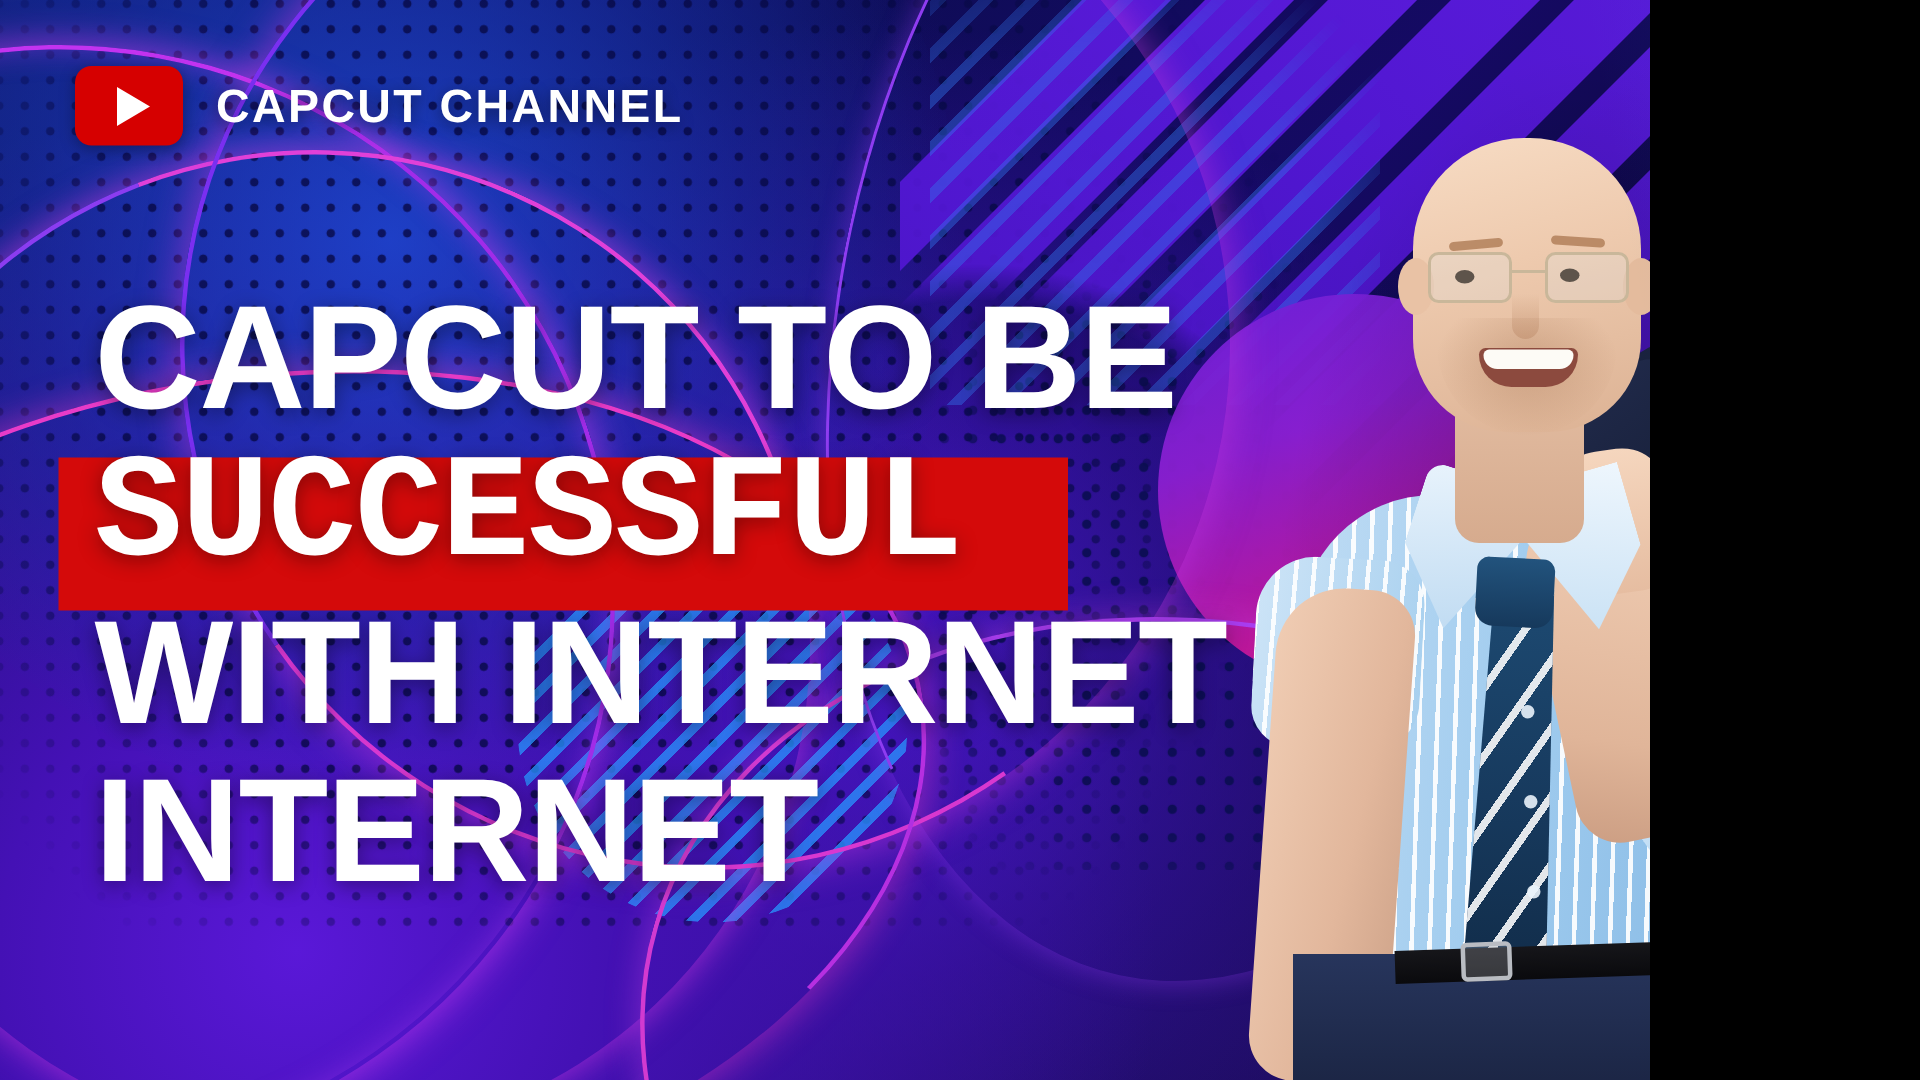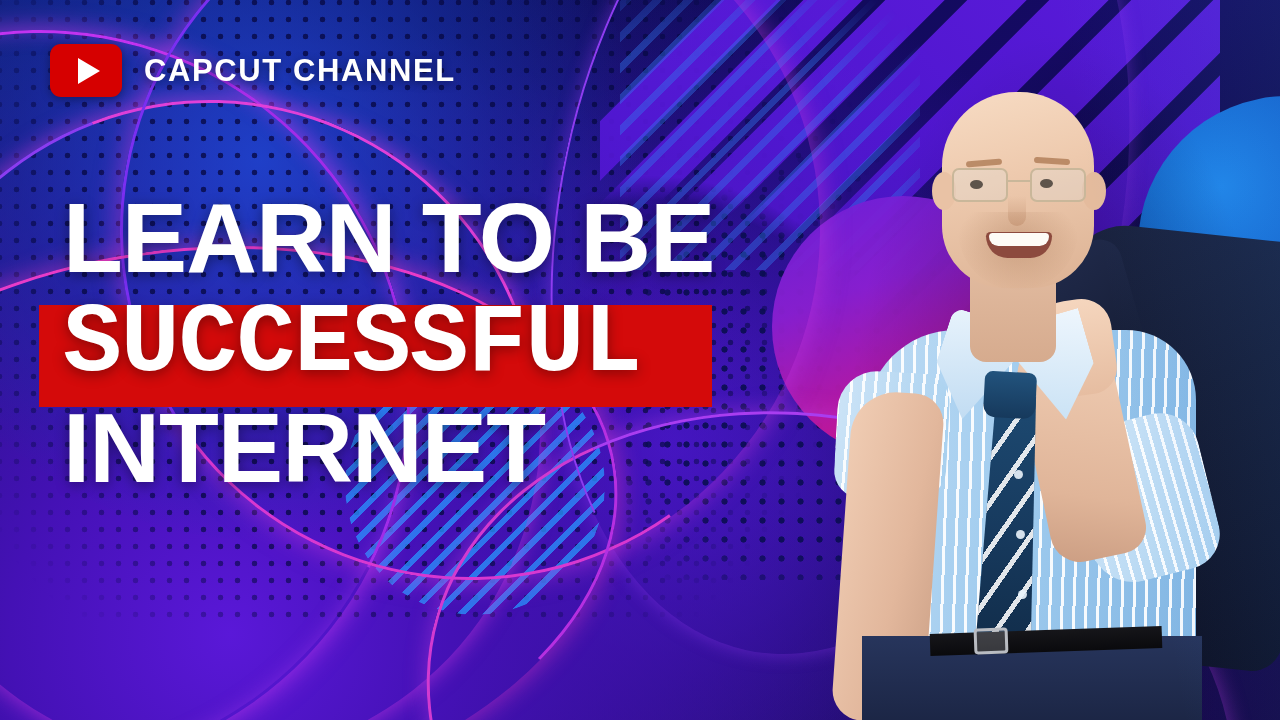--- a/index.html
+++ b/index.html
@@ -1,20 +1,20 @@
 <!DOCTYPE html>
 <html><head>
 <meta charset="utf-8">
 <style>
   * { margin:0; padding:0; box-sizing:border-box; }
   html,body { background:#000; }
 
   .thumb {
     position:relative;
-    width:1280px; height:720px;
+    width:1100px; height:720px;
     overflow:hidden;
     background:#0a0a4e;
     font-family:"Liberation Sans", sans-serif;
   }
 
   
   .bg-base {
     position:absolute; inset:0;
     background:
       radial-gradient(circle at 18% 88%, #5a18d8 0%, #4411b5 18%, rgba(40,10,140,0.0) 52%),
@@ -503,24 +503,25 @@
   </div>
 
   <div class="channel-badge">
     <div class="yt-logo">
       <div class="tri"></div>
     </div>
     <div class="channel-name">CAPCUT CHANNEL</div>
   </div>
 
   <div class="headline">
-    <div class="hl-line">LEARN TO BE</div>
+    <div class="hl-line">CAPCUT TO BE</div>
 
     <div class="hl-row-highlight">
       <div class="hl-band"></div>
       <div class="hl-line">SUCCESSFUL</div>
     </div>
 
+    <div class="hl-line">WITH INTERNET</div>
 
     <div class="hl-line">INTERNET</div>
   </div>
 
 </div>
 
 </body></html>

